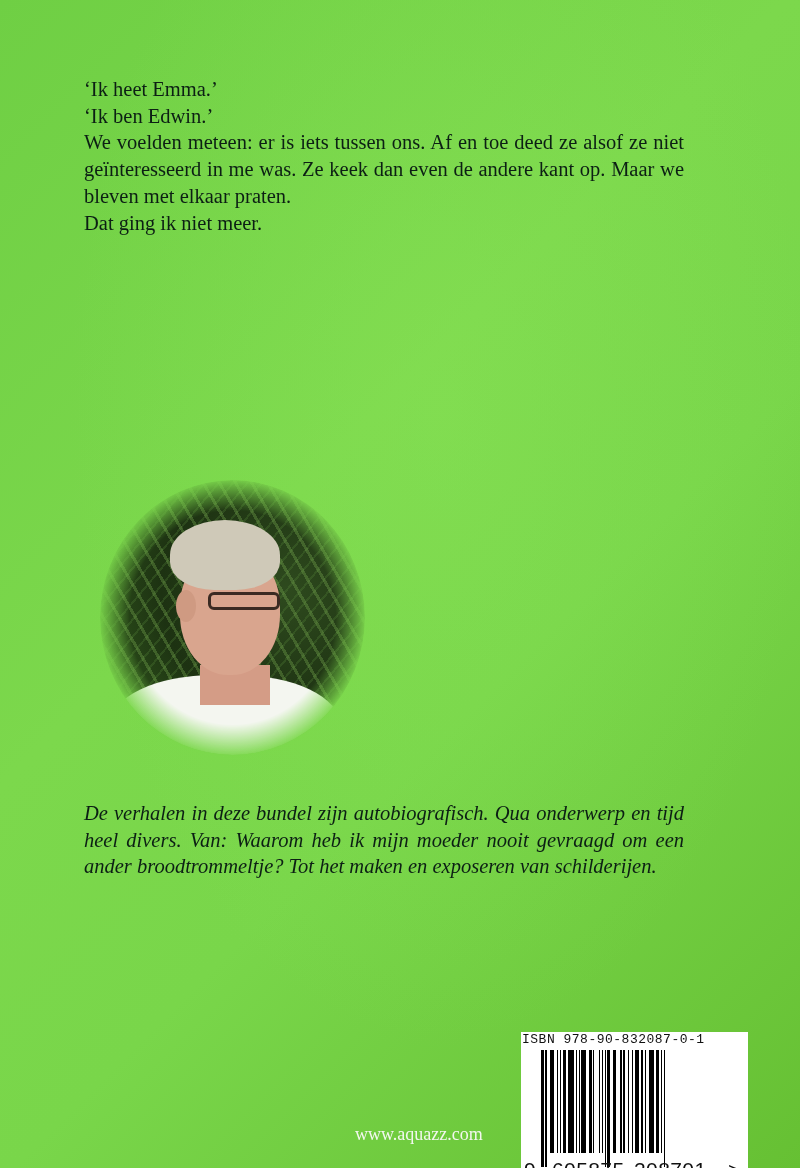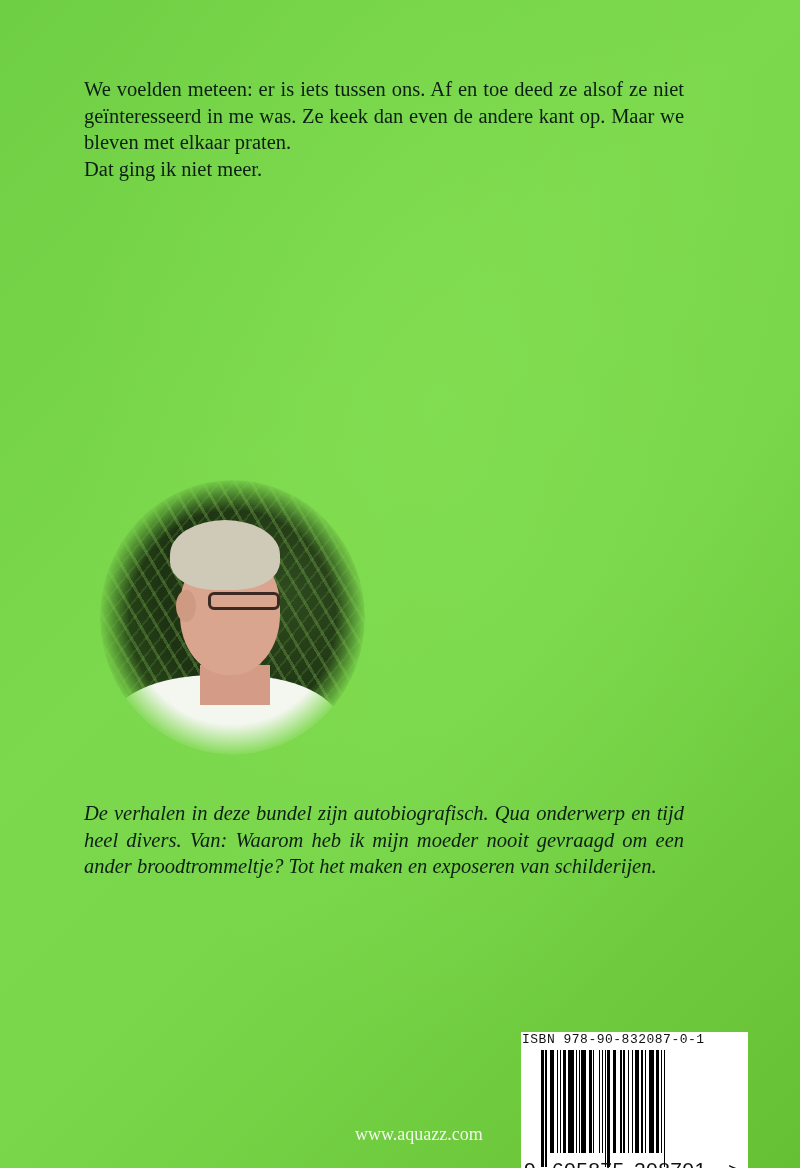--- a/index.html
+++ b/index.html
@@ -72,20 +72,22 @@
     .ean-digits .left { position: absolute; left: 30px; letter-spacing: 0.4px; }
     .ean-digits .right { position: absolute; left: 112px; letter-spacing: 0.4px; }
     .ean-digits .gt { position: absolute; left: 206px; }
   </style>
 </head>
 <body>
 
 <div class="bg-glow"></div>
 
 <div class="excerpt">
+  <p>‘Ik heet Emma.’</p>
+  <p>‘Ik ben Edwin.’</p>
   <p class="justify">We voelden meteen: er is iets tussen ons. Af en toe deed ze alsof ze niet geïnteresseerd in me was. Ze keek dan even de andere kant op. Maar we bleven met elkaar praten.</p>
   <p>Dat ging ik niet meer.</p>
 </div>
 
 <div class="photo" title="Oval vignette portrait of a man with grey hair, glasses and a white T-shirt in front of green foliage">
   <div class="leaves"></div>
   <div class="shirt"></div>
   <div class="neck"></div>
   <div class="face"></div>
   <div class="ear"></div>

